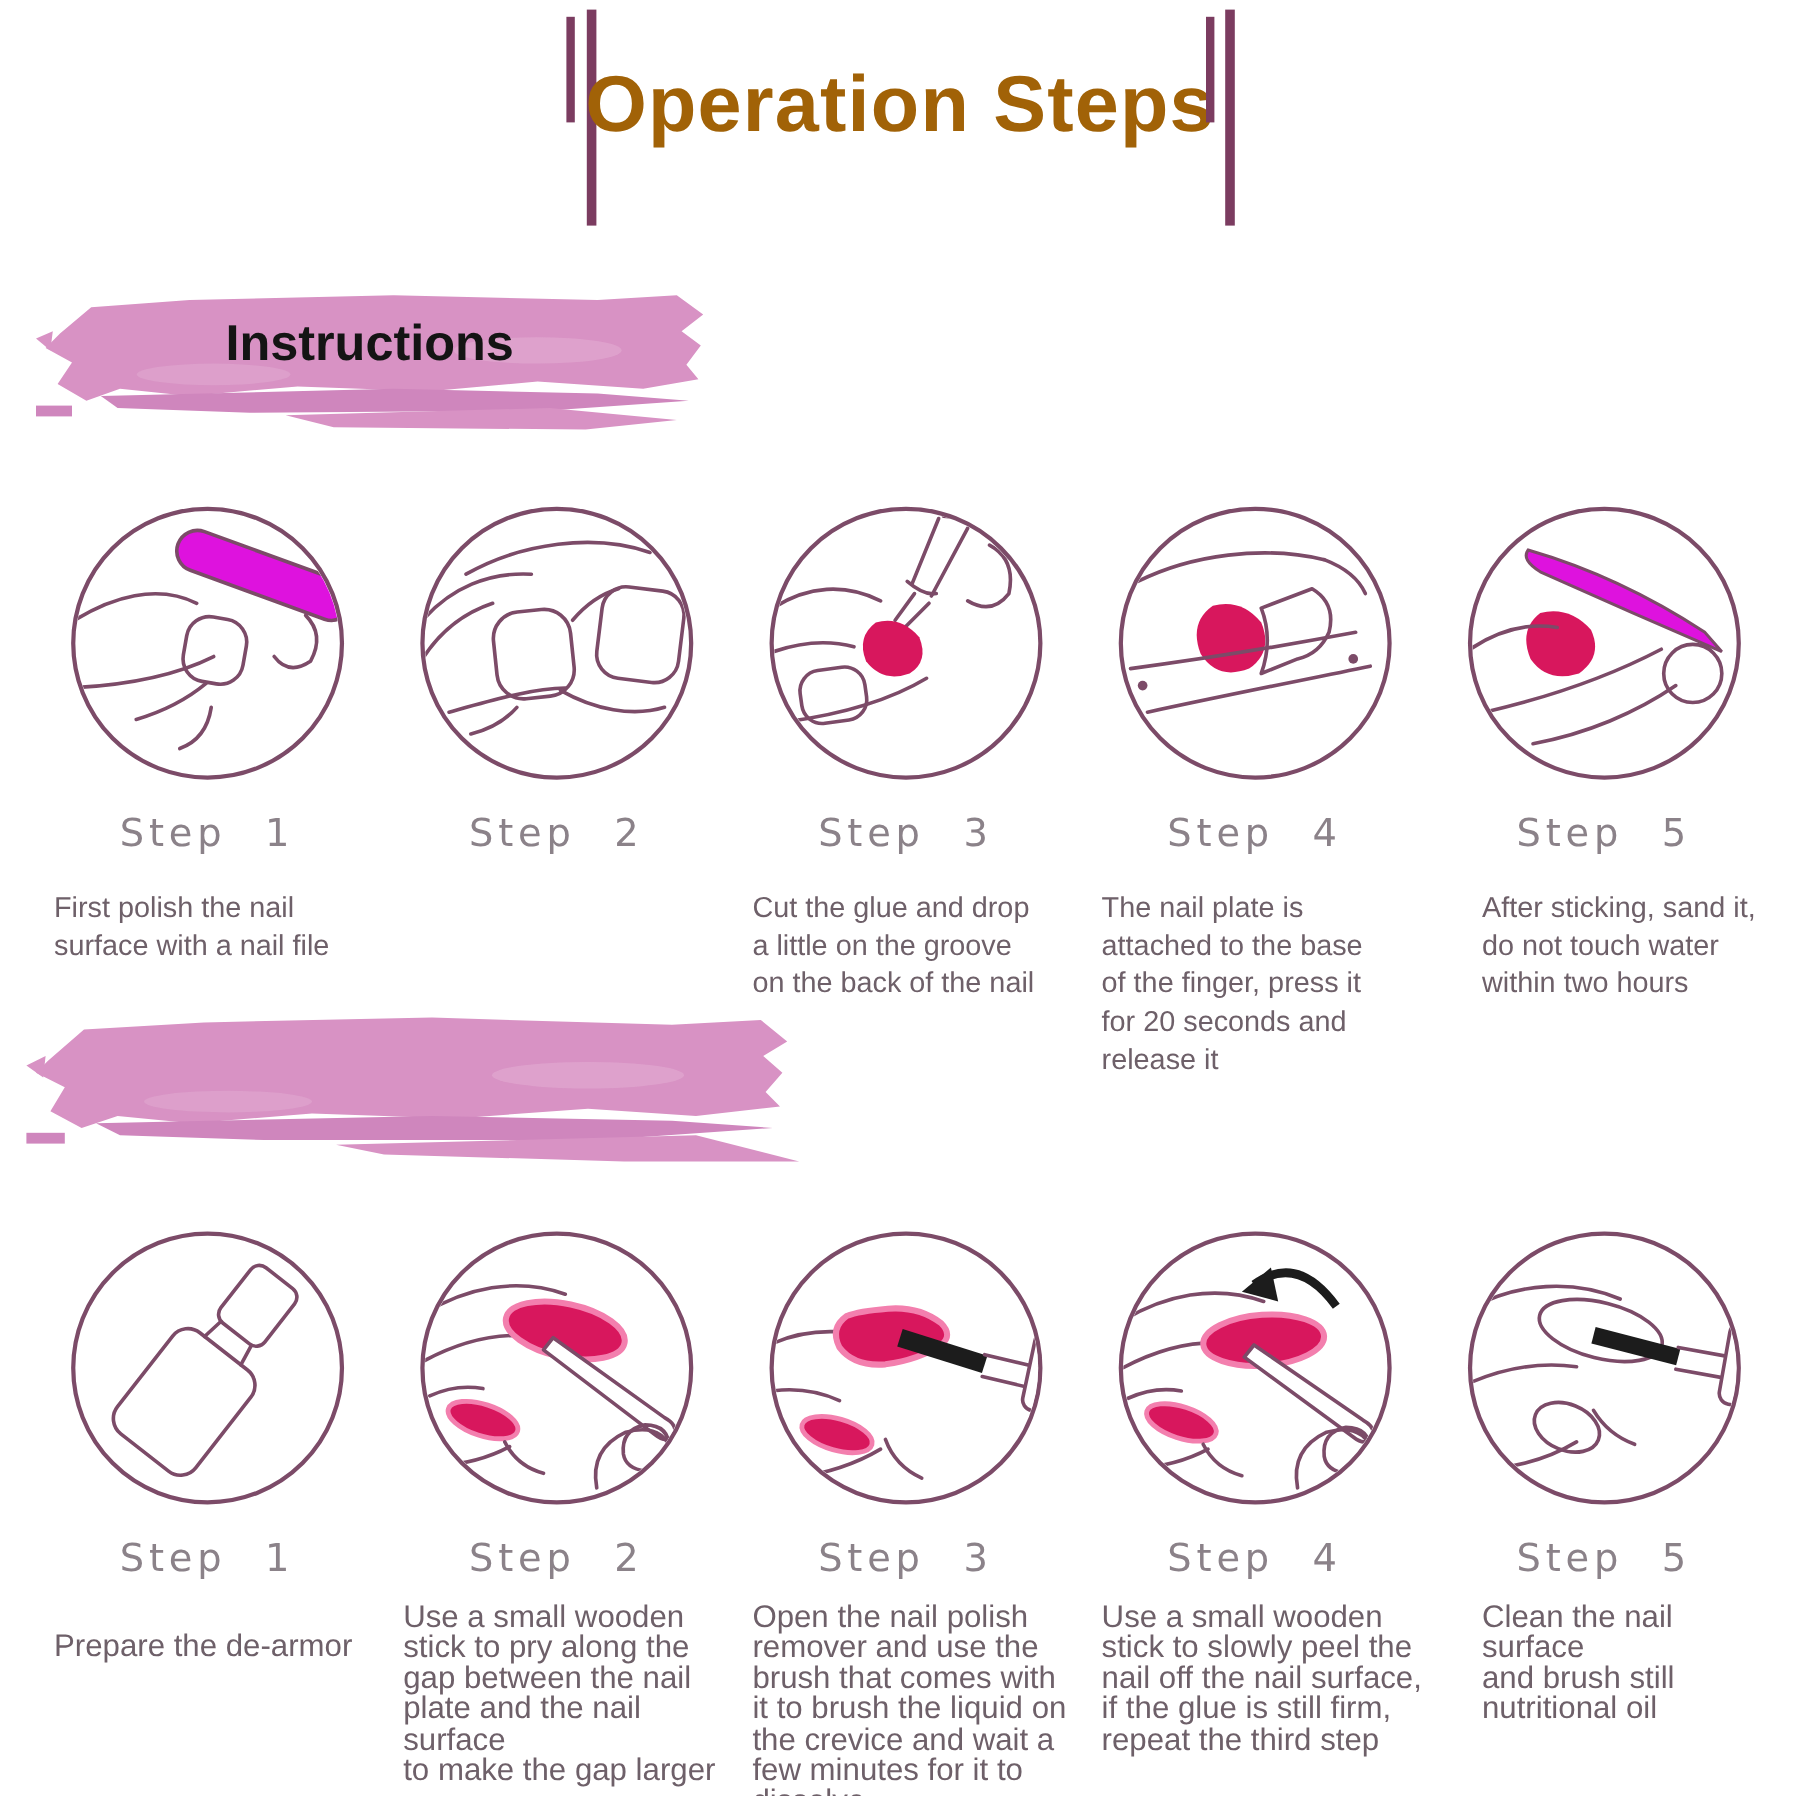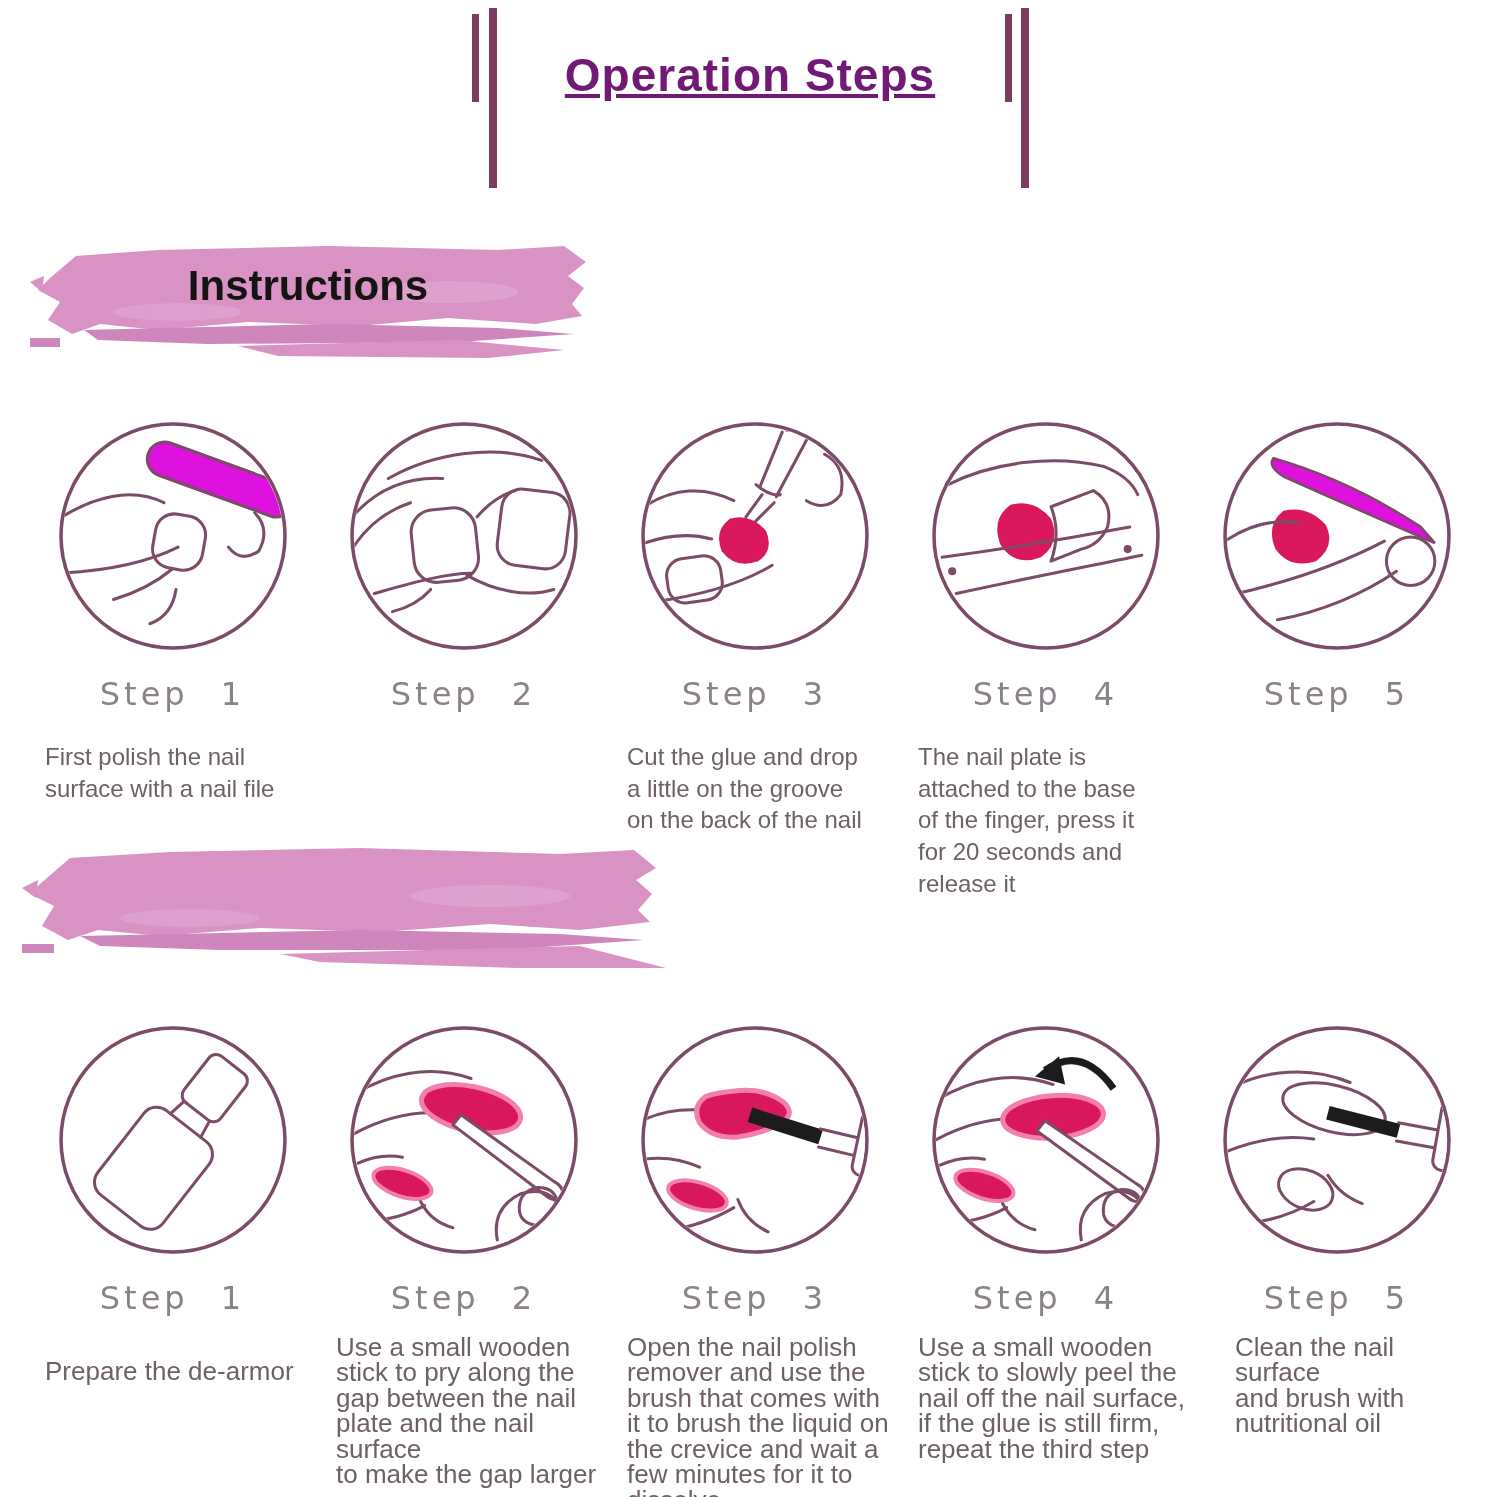--- a/index.html
+++ b/index.html
@@ -3,21 +3,21 @@
 <meta charset="utf-8">
 <style>
   html,body{margin:0;padding:0;background:#fff;}
   .page{
     position:relative;width:1500px;height:1497px;background:#ffffff;overflow:hidden;
     font-family:"Liberation Sans", sans-serif;
   }
   
   .title{
     position:absolute;top:48px;left:0;width:100%;margin:0;
-    text-align:center;font-size:46px;font-weight:bold;color:#701a75;letter-spacing:1px;text-decoration:underline;
+    text-align:center;font-size:66px;font-weight:bold;color:#a16207;letter-spacing:1px;
   }
   .bar{position:absolute;background:#7b3c60;}
   .bar-l1{left:472px;top:14px;width:7px;height:88px;}
   .bar-l2{left:489px;top:8px;width:8px;height:180px;}
   .bar-r1{left:1005px;top:14px;width:7px;height:88px;}
   .bar-r2{left:1021px;top:8px;width:8px;height:180px;}
   
   .banner{position:absolute;}
   .banner svg{position:absolute;left:0;top:0;width:100%;height:100%;}
   .banner-1{left:28px;top:226px;width:560px;height:152px;}
@@ -191,20 +191,23 @@
         <g clip-path="url(#cp5)">
           <path d="M62,90 q-18,14 -8,38 q14,20 40,12 q20,-14 10,-36 q-18,-20 -42,-14 Z" fill="#d8175d"></path>
           <path d="M52,38 Q128,60 198,106 L212,122 Q138,90 62,56 Q46,46 52,38 Z" fill="#de12de" stroke="#7c4b68" stroke-width="2.5"></path>
           <path class="ln" d="M4,120 C28,104 52,98 76,102"></path>
           <path class="ln" d="M16,172 C68,160 120,142 162,120"></path>
           <circle class="ln" cx="188" cy="140" r="24"></circle>
           <path class="ln" d="M56,198 C100,190 142,172 174,150"></path>
         </g>
       </svg>
       <div class="step-label">Step 5</div>
+      <div class="step-desc">After sticking, sand it,
+do not touch water
+within two hours</div>
     </div>
 
   </div>
 
   <div class="banner banner-2">
     <svg viewBox="0 0 648 162" preserveAspectRatio="none">
       <path fill="#d892c4" d="M20,56 L50,30 L150,24 L340,20 L540,26 L614,22 L636,40 L616,52 L632,66 L618,82 L630,94 L560,102 L470,96 L360,104 L240,100 L140,108 L78,102 L48,112 L22,98 L34,78 L10,66 Z"></path>
       <path fill="#cf86bd" d="M60,108 L340,102 L540,106 L624,112 L480,122 L200,122 L80,118 Z"></path>
       <path fill="#d892c4" d="M260,126 L560,118 L646,140 L500,140 L300,134 Z"></path>
       <path fill="#d892c4" d="M2,60 L18,52 L16,70 Z"></path>
@@ -344,18 +347,18 @@
           <path class="ln" d="M174,116 L218,124"></path>
           <rect class="ln2" x="214" y="80" width="48" height="68" rx="9" transform="rotate(10 238 114)"></rect>
           <path class="ln" d="M2,128 C34,114 64,110 92,114"></path>
           <ellipse class="ln" cx="84" cy="164" rx="28" ry="19" transform="rotate(22 84 164)"></ellipse>
           <path class="ln" d="M24,198 q38,-4 68,-22"></path>
           <path class="ln" d="M106,150 q12,20 34,28"></path>
         </g>
       </svg>
       <div class="step-label">Step 5</div>
       <div class="step-desc">Clean the nail surface
-and brush with
+and brush still
 nutritional oil</div>
     </div>
 
   </div>
 </div>
 
 </body></html>

